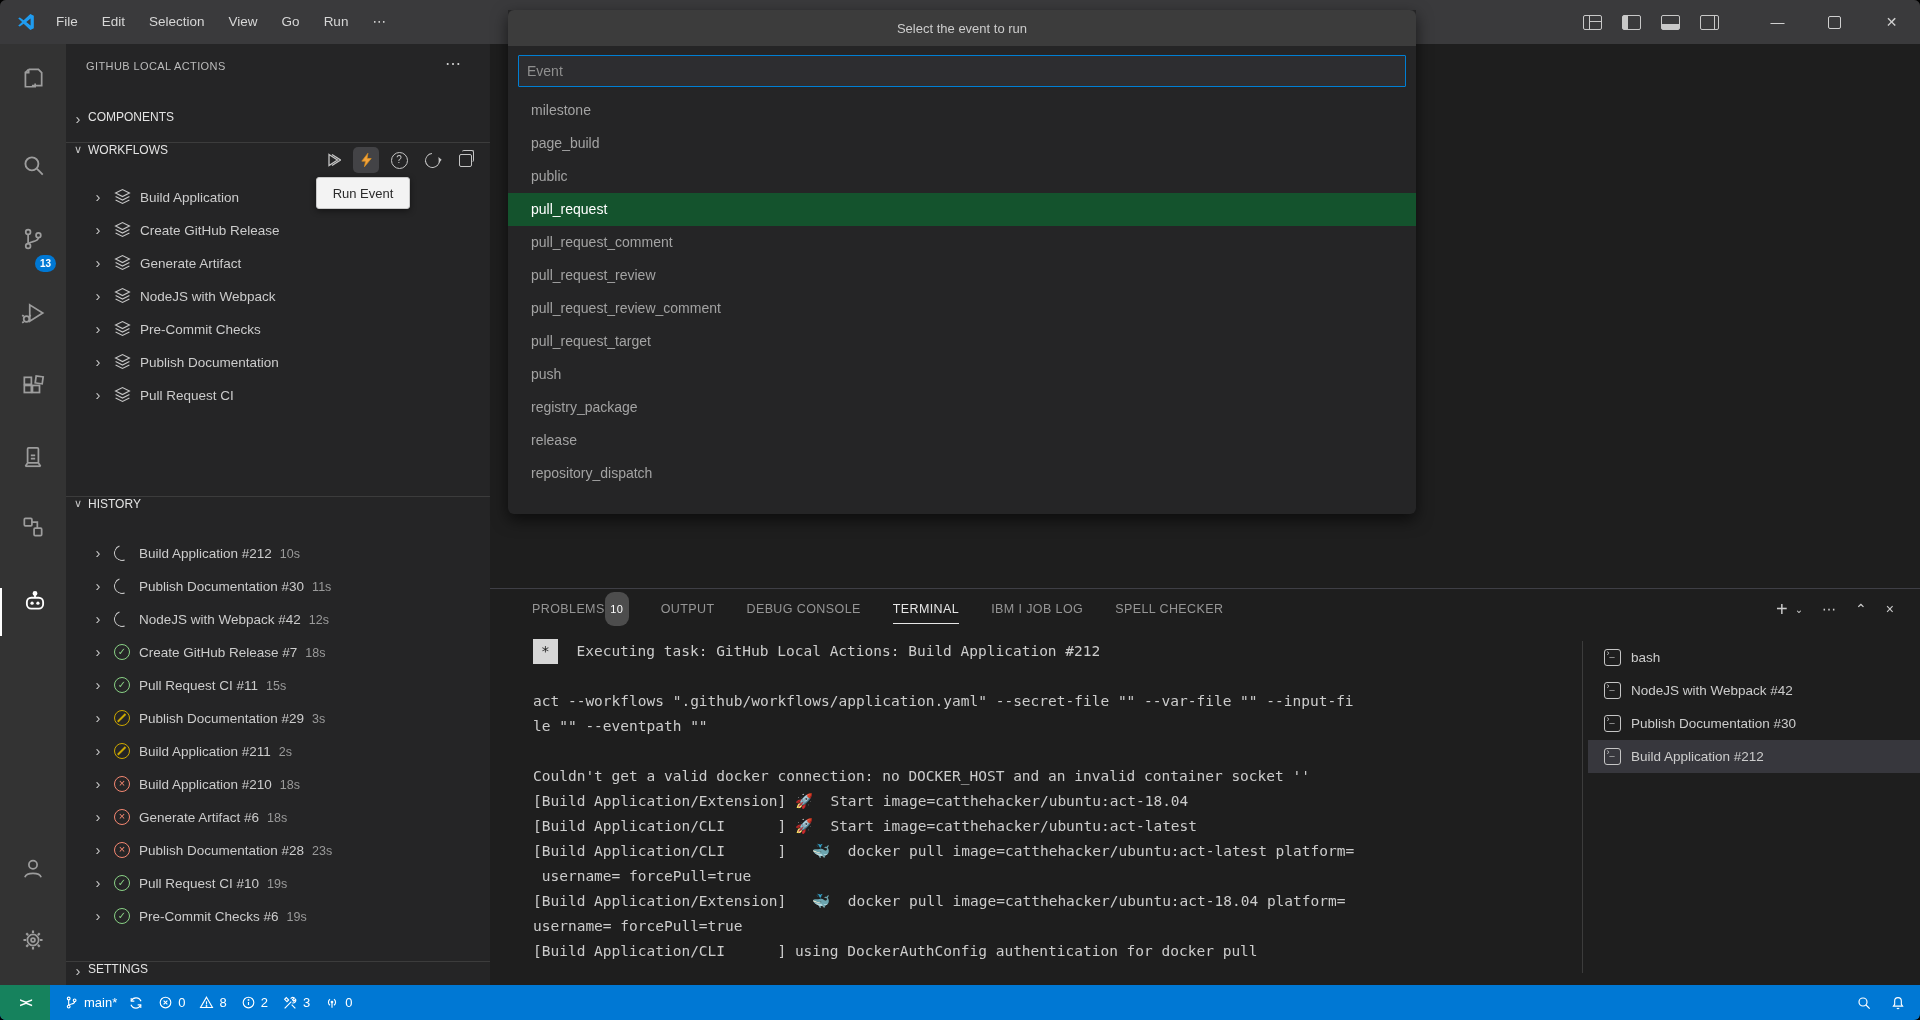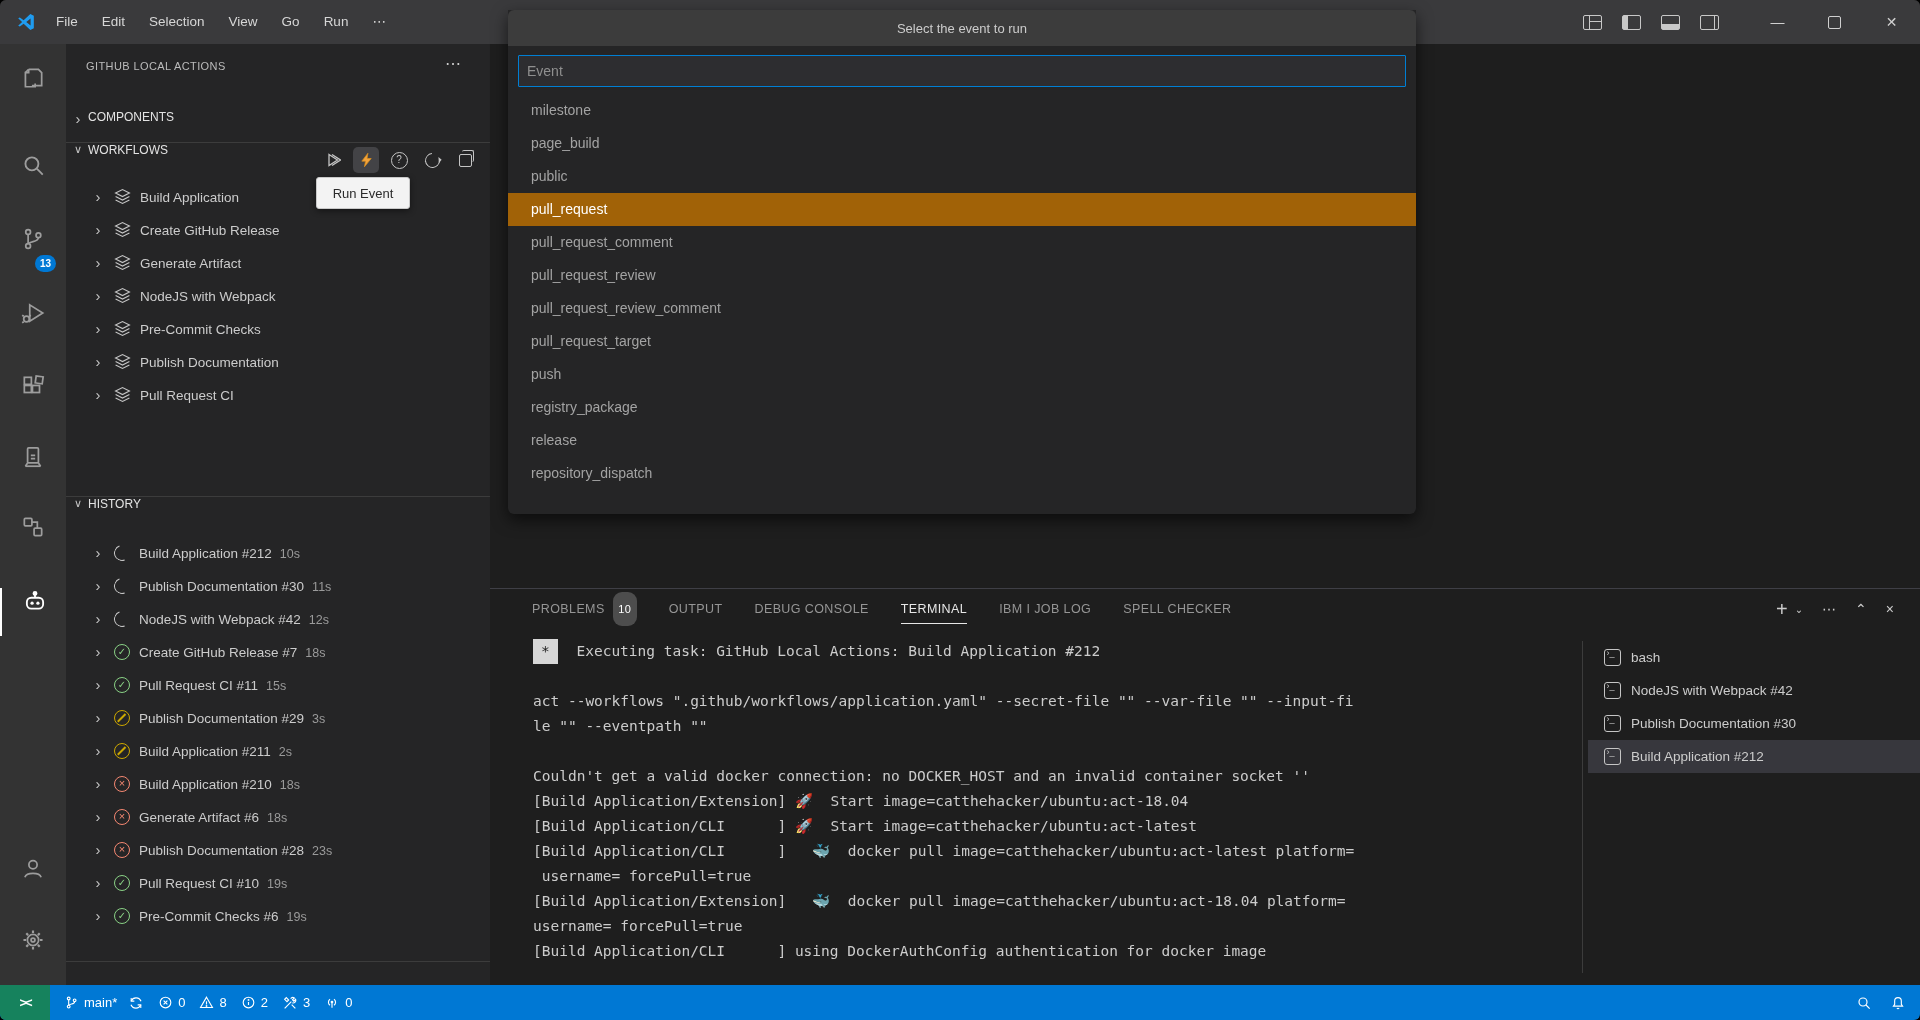--- a/index.html
+++ b/index.html
@@ -66,26 +66,26 @@
   .quickpick{position:absolute;left:508px;top:10px;width:908px;background:#252526;border-radius:0 0 6px 6px;z-index:50;
              box-shadow:0 6px 16px rgba(0,0,0,.6);}
   .qp-title{height:36px;background:#3c3c3c;border-radius:6px 6px 0 0;display:flex;align-items:center;justify-content:center;
             color:#cccccc;font-size:13px;}
   .qp-inputwrap{padding:9px 10px 7px 10px;}
   .qp-input{width:100%;height:32px;box-sizing:border-box;background:#2d2d30;border:1.3px solid #007fd4;color:#cccccc;
             font-family:"Liberation Sans",sans-serif;font-size:14px;padding:0 8px;outline:none;border-radius:1px;caret-color:#fff;}
   .qp-input::placeholder{color:#8f8f8f;}
   .qp-list{height:420px;overflow:hidden;}
   .qp-item{height:33px;line-height:33px;padding-left:23px;font-size:14px;color:#a3a3a3;white-space:nowrap;}
-  .qp-item.selected{background:#a16207;color:#ffffff;}
+  .qp-item.selected{background:#14532d;color:#ffffff;}
   
   .editor{position:absolute;left:490px;top:44px;width:1430px;height:544px;background:#1e1e1e;}
   .panel{position:absolute;left:490px;top:588px;width:1430px;height:397px;background:#1e1e1e;border-top:1px solid #3f3f46;box-sizing:border-box;}
   .panel-tabs{position:absolute;left:42px;top:0;height:40px;display:flex;align-items:center;gap:32px;}
-  .ptab{display:flex;align-items:center;gap:8px;height:40px;color:#969696;font-size:12.5px;letter-spacing:.4px;position:relative;}
+  .ptab{display:flex;align-items:center;height:40px;color:#969696;font-size:12.5px;letter-spacing:.4px;position:relative;}
   .ptab.active{color:#e7e7e7;}
   .ptab.active::after{content:"";position:absolute;left:0;right:0;bottom:5px;height:1.5px;background:#e7e7e7;}
   .ptab-badge{background:#4d4d4d;color:#ffffff;border-radius:9px;min-width:18px;height:18px;line-height:18px;text-align:center;
               font-size:11px;padding:8px 3px;}
   .ptab-badge:empty{display:none;}
   .panel-actions{position:absolute;right:26px;top:0;height:40px;display:flex;align-items:center;gap:19px;color:#cccccc;}
   .pa{font-size:14px;}
   .pa.plus{font-size:20px;font-weight:300;}
   .pa.caret{font-size:10px;margin-left:-12px;}
   .term{position:absolute;left:43px;top:50px;width:1040px;font-family:"DejaVu Sans Mono",monospace;font-size:14.5px;line-height:25px;color:#cccccc;}
@@ -447,20 +447,24 @@
           <span class="chev right"></span>
           <span class="hist-icon success"></span>
           <span>Pre-Commit Checks #6</span>
           <span class="dur">19s</span>
         </div>
 
 
     </div>
 
     <div class="divider" style="top:917px"></div>
+    <div class="sect-head" style="top:918px">
+      <span class="chev right"></span>
+      <span>SETTINGS</span>
+    </div>
   </div>
 
   <div class="editor"></div>
 
   <div class="quickpick">
     <div class="qp-title">Select the event to run</div>
     <div class="qp-inputwrap">
       <input class="qp-input" type="text" autofocus="" placeholder="Event" style="">
     </div>
     <div class="qp-list">
@@ -578,21 +582,21 @@
         <div class="tline"><span>[Build Application/CLI      ] 🚀  Start image=catthehacker/ubuntu:act-latest</span></div>
 
         <div class="tline"><span>[Build Application/CLI      ]   🐳  docker pull image=catthehacker/ubuntu:act-latest platform=</span></div>
 
         <div class="tline"><span> username= forcePull=true</span></div>
 
         <div class="tline"><span>[Build Application/Extension]   🐳  docker pull image=catthehacker/ubuntu:act-18.04 platform=</span></div>
 
         <div class="tline"><span>username= forcePull=true</span></div>
 
-        <div class="tline"><span>[Build Application/CLI      ] using DockerAuthConfig authentication for docker image</span></div>
+        <div class="tline"><span>[Build Application/CLI      ] using DockerAuthConfig authentication for docker pull</span></div>
 
     </div>
 
     <div class="term-divider"></div>
     <div class="term-list">
 
         <div class="term-row">
           <span class="term-ic"></span>
           <span>bash</span>
         </div>

